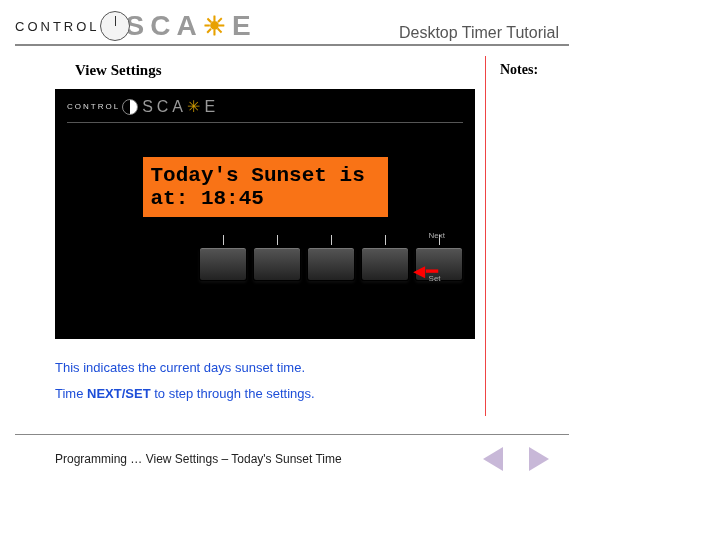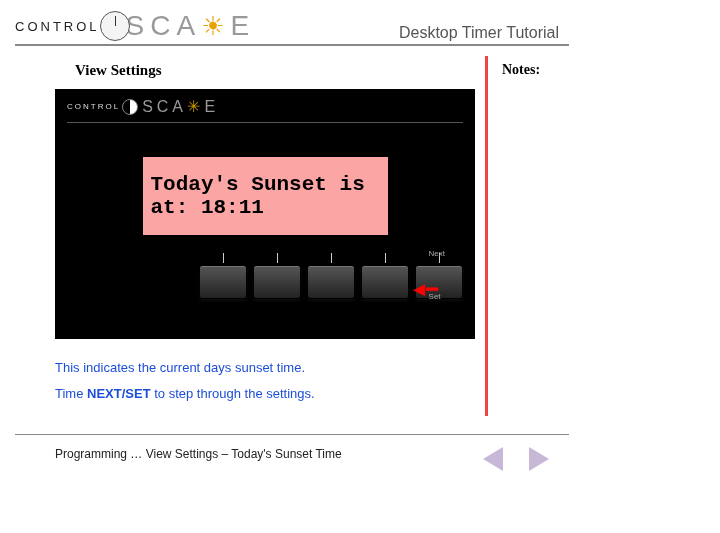--- a/index.html
+++ b/index.html
@@ -3,45 +3,45 @@
 <meta charset="utf-8">
 <style>
   * { box-sizing: border-box; margin: 0; padding: 0; }
   body { width: 720px; height: 533px; font-family: Arial, sans-serif; background: #fff; color: #000; position: relative; }
   .page { width: 584px; height: 533px; padding: 10px 15px 0 15px; position: relative; }
   .header { display: flex; align-items: flex-end; justify-content: space-between; border-bottom: 2px solid #888; padding-bottom: 2px; margin-bottom: 10px; }
   .logo { display: flex; align-items: center; gap: 4px; }
   .logo-control { font-family: Verdana, sans-serif; font-size: 13px; letter-spacing: 3px; color: #222; }
   .logo-clock { width: 30px; height: 30px; border: 1px solid #555; border-radius: 50%; position: relative; background: #f4f4f4; margin-left: -4px; }
   .logo-clock::after { content: ""; position: absolute; left: 50%; top: 15%; width: 1px; height: 35%; background: #333; transform-origin: bottom; }
-  .logo-scape { font-family: Verdana, sans-serif; font-size: 28px; letter-spacing: 6px; color: #999; font-weight: 400; margin-left: -8px; }
+  .logo-scape { font-family: Verdana, sans-serif; font-size: 28px; letter-spacing: 6px; color: #999; font-weight: 700; margin-left: -8px; }
   .logo-sun { color: #e8a100; font-size: 26px; }
   .header-title { font-family: Verdana, sans-serif; font-size: 16px; color: #555; padding-right: 10px; }
   .content { display: flex; gap: 10px; margin-left: 40px; }
   .left-col { width: 420px; }
   .section-title { font-weight: bold; font-family: 'Times New Roman', serif; font-size: 15px; margin: 6px 0 10px 20px; }
   .device { background: #000; width: 420px; height: 250px; position: relative; padding: 8px 12px; }
   .device-logo { display: flex; align-items: center; gap: 2px; border-bottom: 1px solid #555; padding-bottom: 6px; margin-bottom: 6px; }
   .device-control { font-size: 8px; letter-spacing: 2px; color: #ddd; }
   .device-clock { width: 16px; height: 16px; border-radius: 50%; background: linear-gradient(90deg, #000 50%, #fff 50%); border: 1px solid #888; }
   .device-scape { font-size: 16px; letter-spacing: 4px; color: #999; margin-left: 2px; }
-  .lcd { background: #fca5a5; color: #000; font-family: 'Courier New', monospace; font-size: 21px; font-weight: bold; padding: 16px 8px; width: 245px; margin: 34px auto 18px auto; line-height: 1.1; }
+  .lcd { background: #f97316; color: #000; font-family: 'Courier New', monospace; font-size: 21px; font-weight: bold; padding: 7px 8px; width: 245px; margin: 34px auto 18px auto; line-height: 1.1; }
   .button-row { display: flex; gap: 6px; justify-content: flex-end; align-items: center; position: relative; }
   .hw-btn-wrap { display: flex; flex-direction: column; align-items: center; }
   .tick { width: 1px; height: 10px; background: #ccc; margin-bottom: 2px; }
   .hw-btn { width: 48px; height: 34px; background: linear-gradient(#555, #222); border: 1px solid #000; border-radius: 3px; box-shadow: 0 2px 3px rgba(255,255,255,0.05), inset 0 1px 0 rgba(255,255,255,0.2); }
   .btn-labels { position: absolute; right: 18px; top: 0; display: flex; flex-direction: column; gap: 34px; font-size: 8px; color: #aaa; }
   .btn-labels span:first-child { margin-top: -4px; }
   .arrow-ind { position: absolute; right: 28px; top: 24px; color: #ff0000; font-size: 20px; letter-spacing: -3px; }
   .desc { margin-top: 18px; font-size: 13px; line-height: 1.7; color: #1d4ed8; }
   .desc p { margin-bottom: 4px; }
-  .right-col { width: 180px; border-left: 3px solid #ef4444; padding-left: 14px; min-height: 360px; }
+  .right-col { width: 180px; border-left: 1px solid #ef4444; padding-left: 14px; min-height: 360px; }
   .notes-title { font-weight: bold; font-family: 'Times New Roman', serif; font-size: 14px; margin-top: 6px; }
   .footer-rule { border: none; border-top: 1px solid #888; margin: 18px 0 12px 0; }
-  .footer { display: flex; justify-content: space-between; padding: 0 20px 0 40px; }
+  .footer { display: flex; justify-content: space-between; align-items: center; padding: 0 20px 0 40px; }
   .breadcrumb { font-size: 12px; color: #222; }
   .nav-arrows { display: flex; gap: 26px; }
   .nav-arrow { width: 0; height: 0; border-top: 12px solid transparent; border-bottom: 12px solid transparent; cursor: pointer; }
   .nav-prev { border-right: 20px solid #c8b8d8; }
   .nav-next { border-left: 20px solid #c8b8d8; }
 </style>
 </head>
 <body>
 
 <div class="page">
@@ -63,21 +63,21 @@
       <div class="device">
         <div class="device-logo">
           <span class="device-control">CONTROL</span>
           <span class="device-clock"></span>
           <span class="device-scape">
             <span>SCA</span><span style="color:#c90">✳</span><span>E</span>
           </span>
         </div>
         <div class="lcd">
           <div>Today's Sunset is</div>
-          <div>at:   18:11</div>
+          <div>at:   18:45</div>
         </div>
         <div class="button-row">
           <div class="hw-btn-wrap">
               <div class="tick"></div>
               <div class="hw-btn"></div>
             </div>
           <div class="hw-btn-wrap">
               <div class="tick"></div>
               <div class="hw-btn"></div>
             </div>

